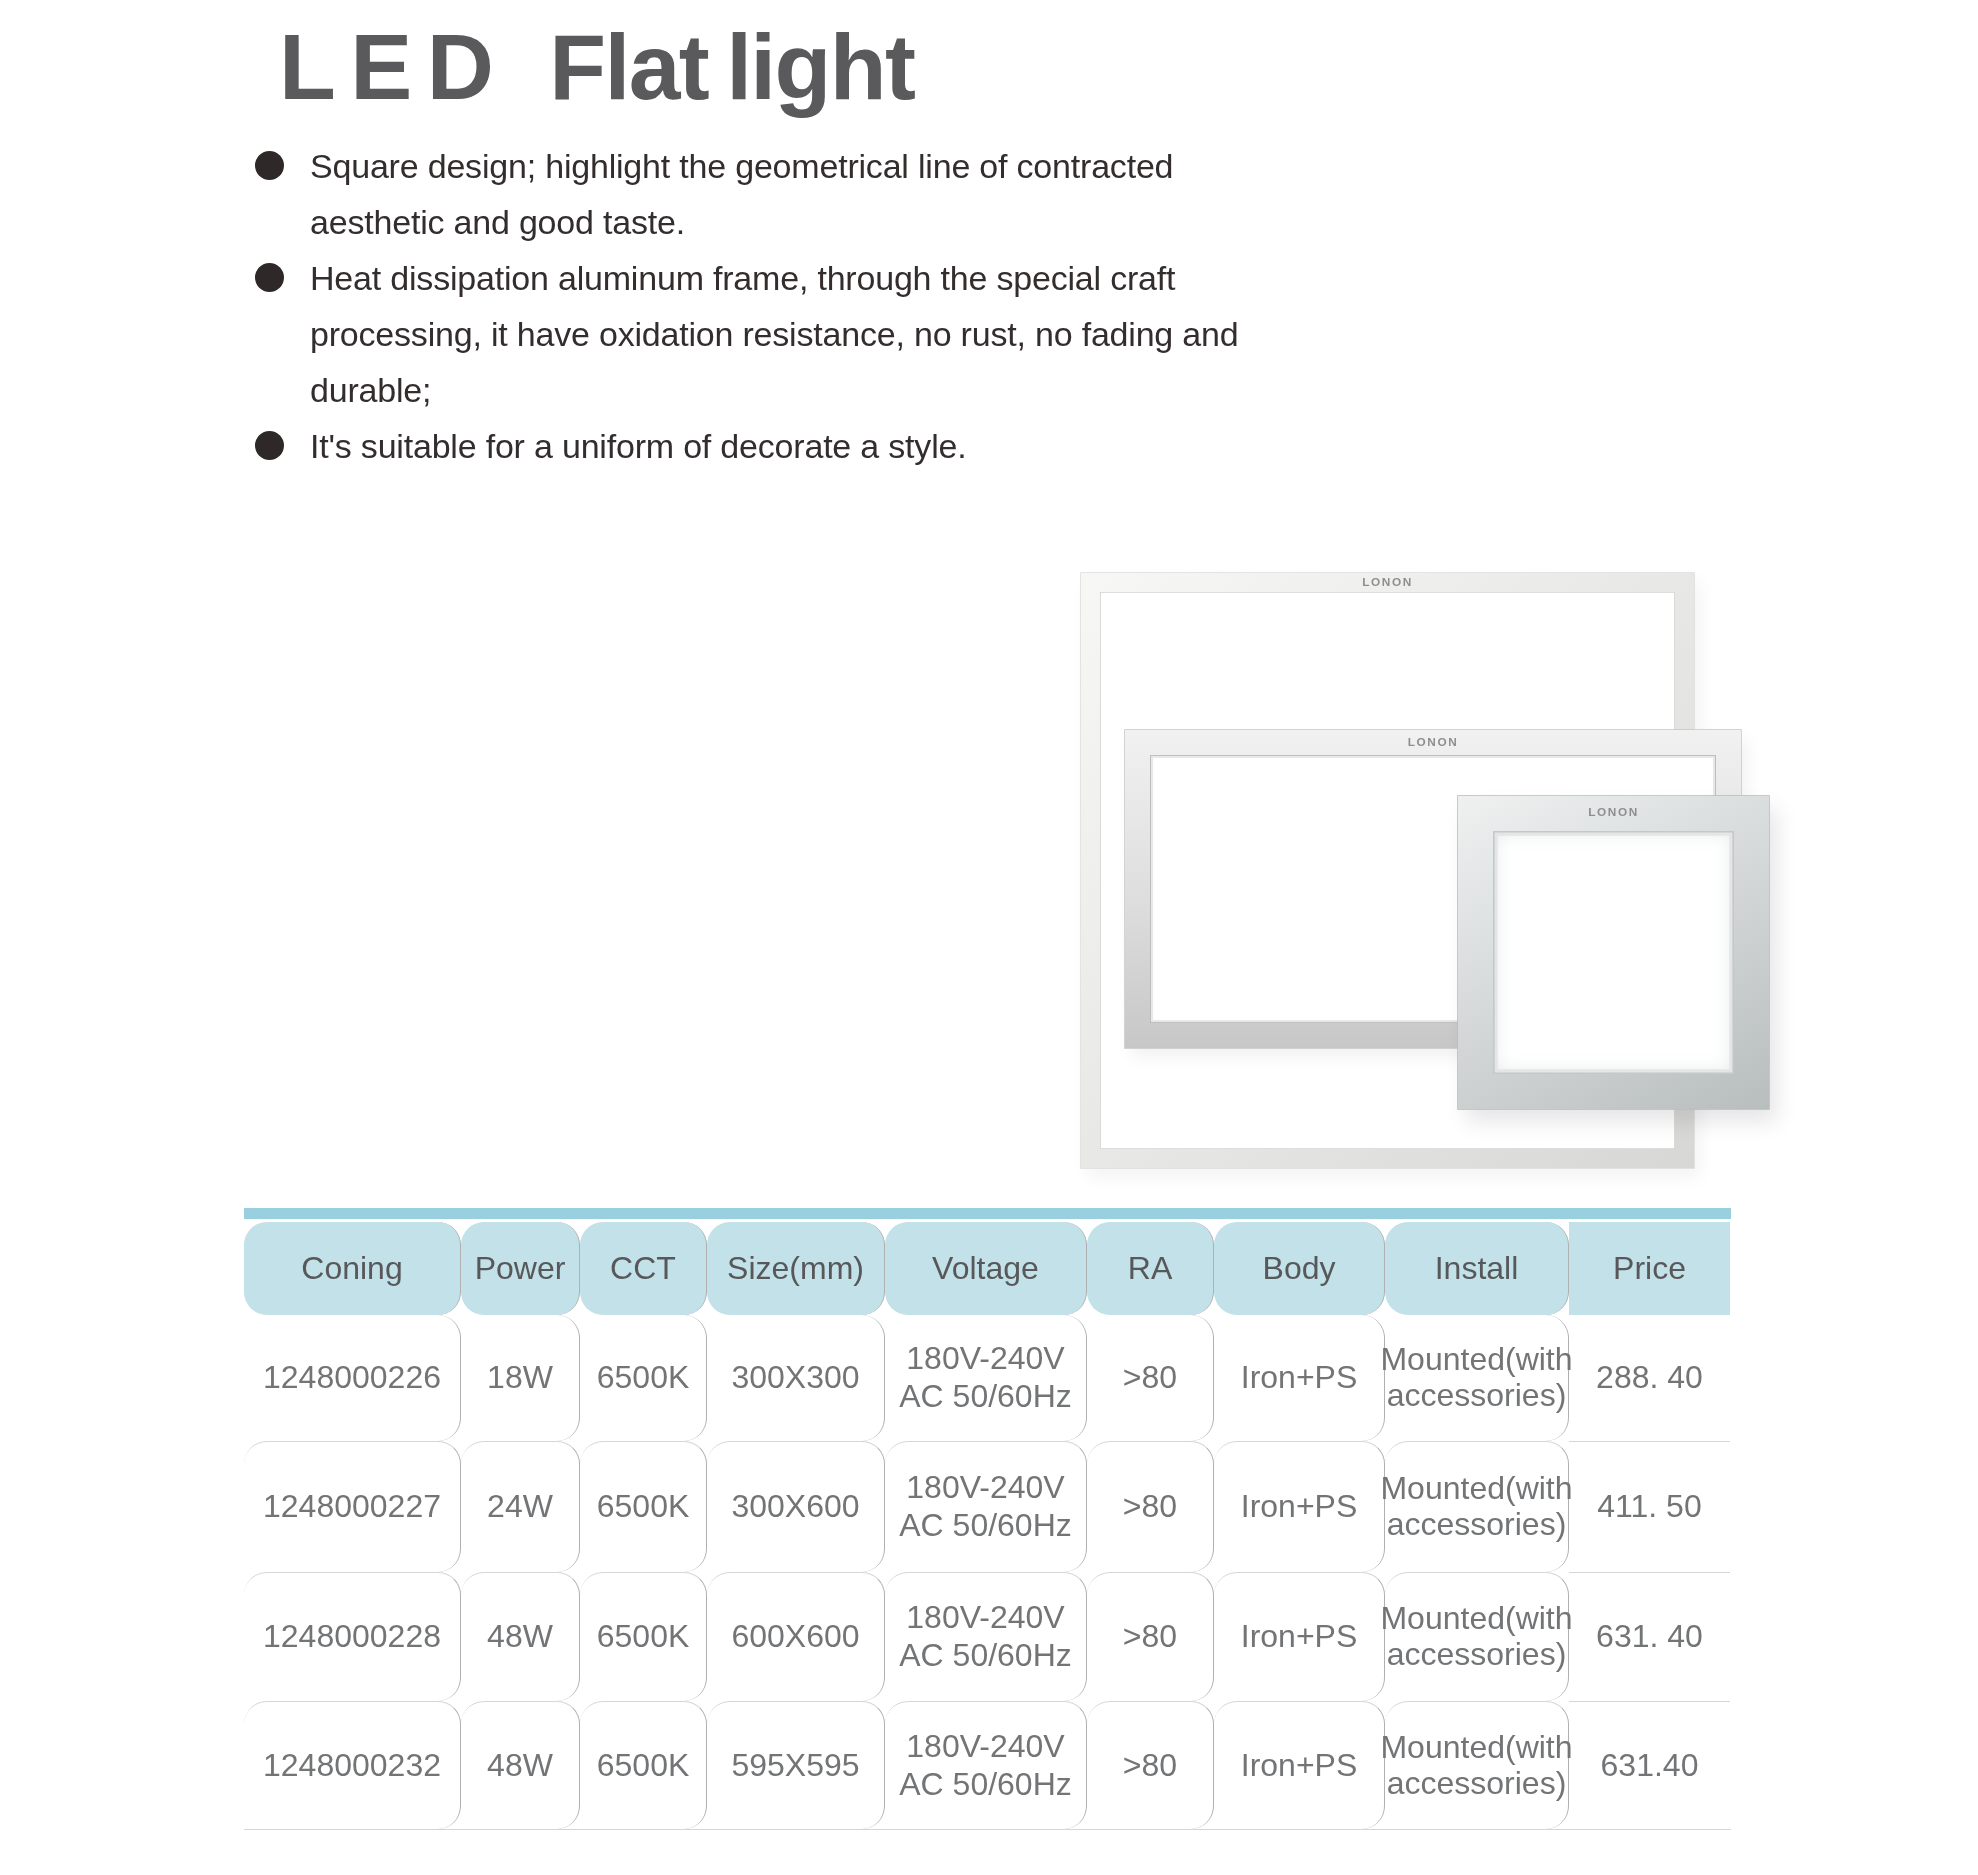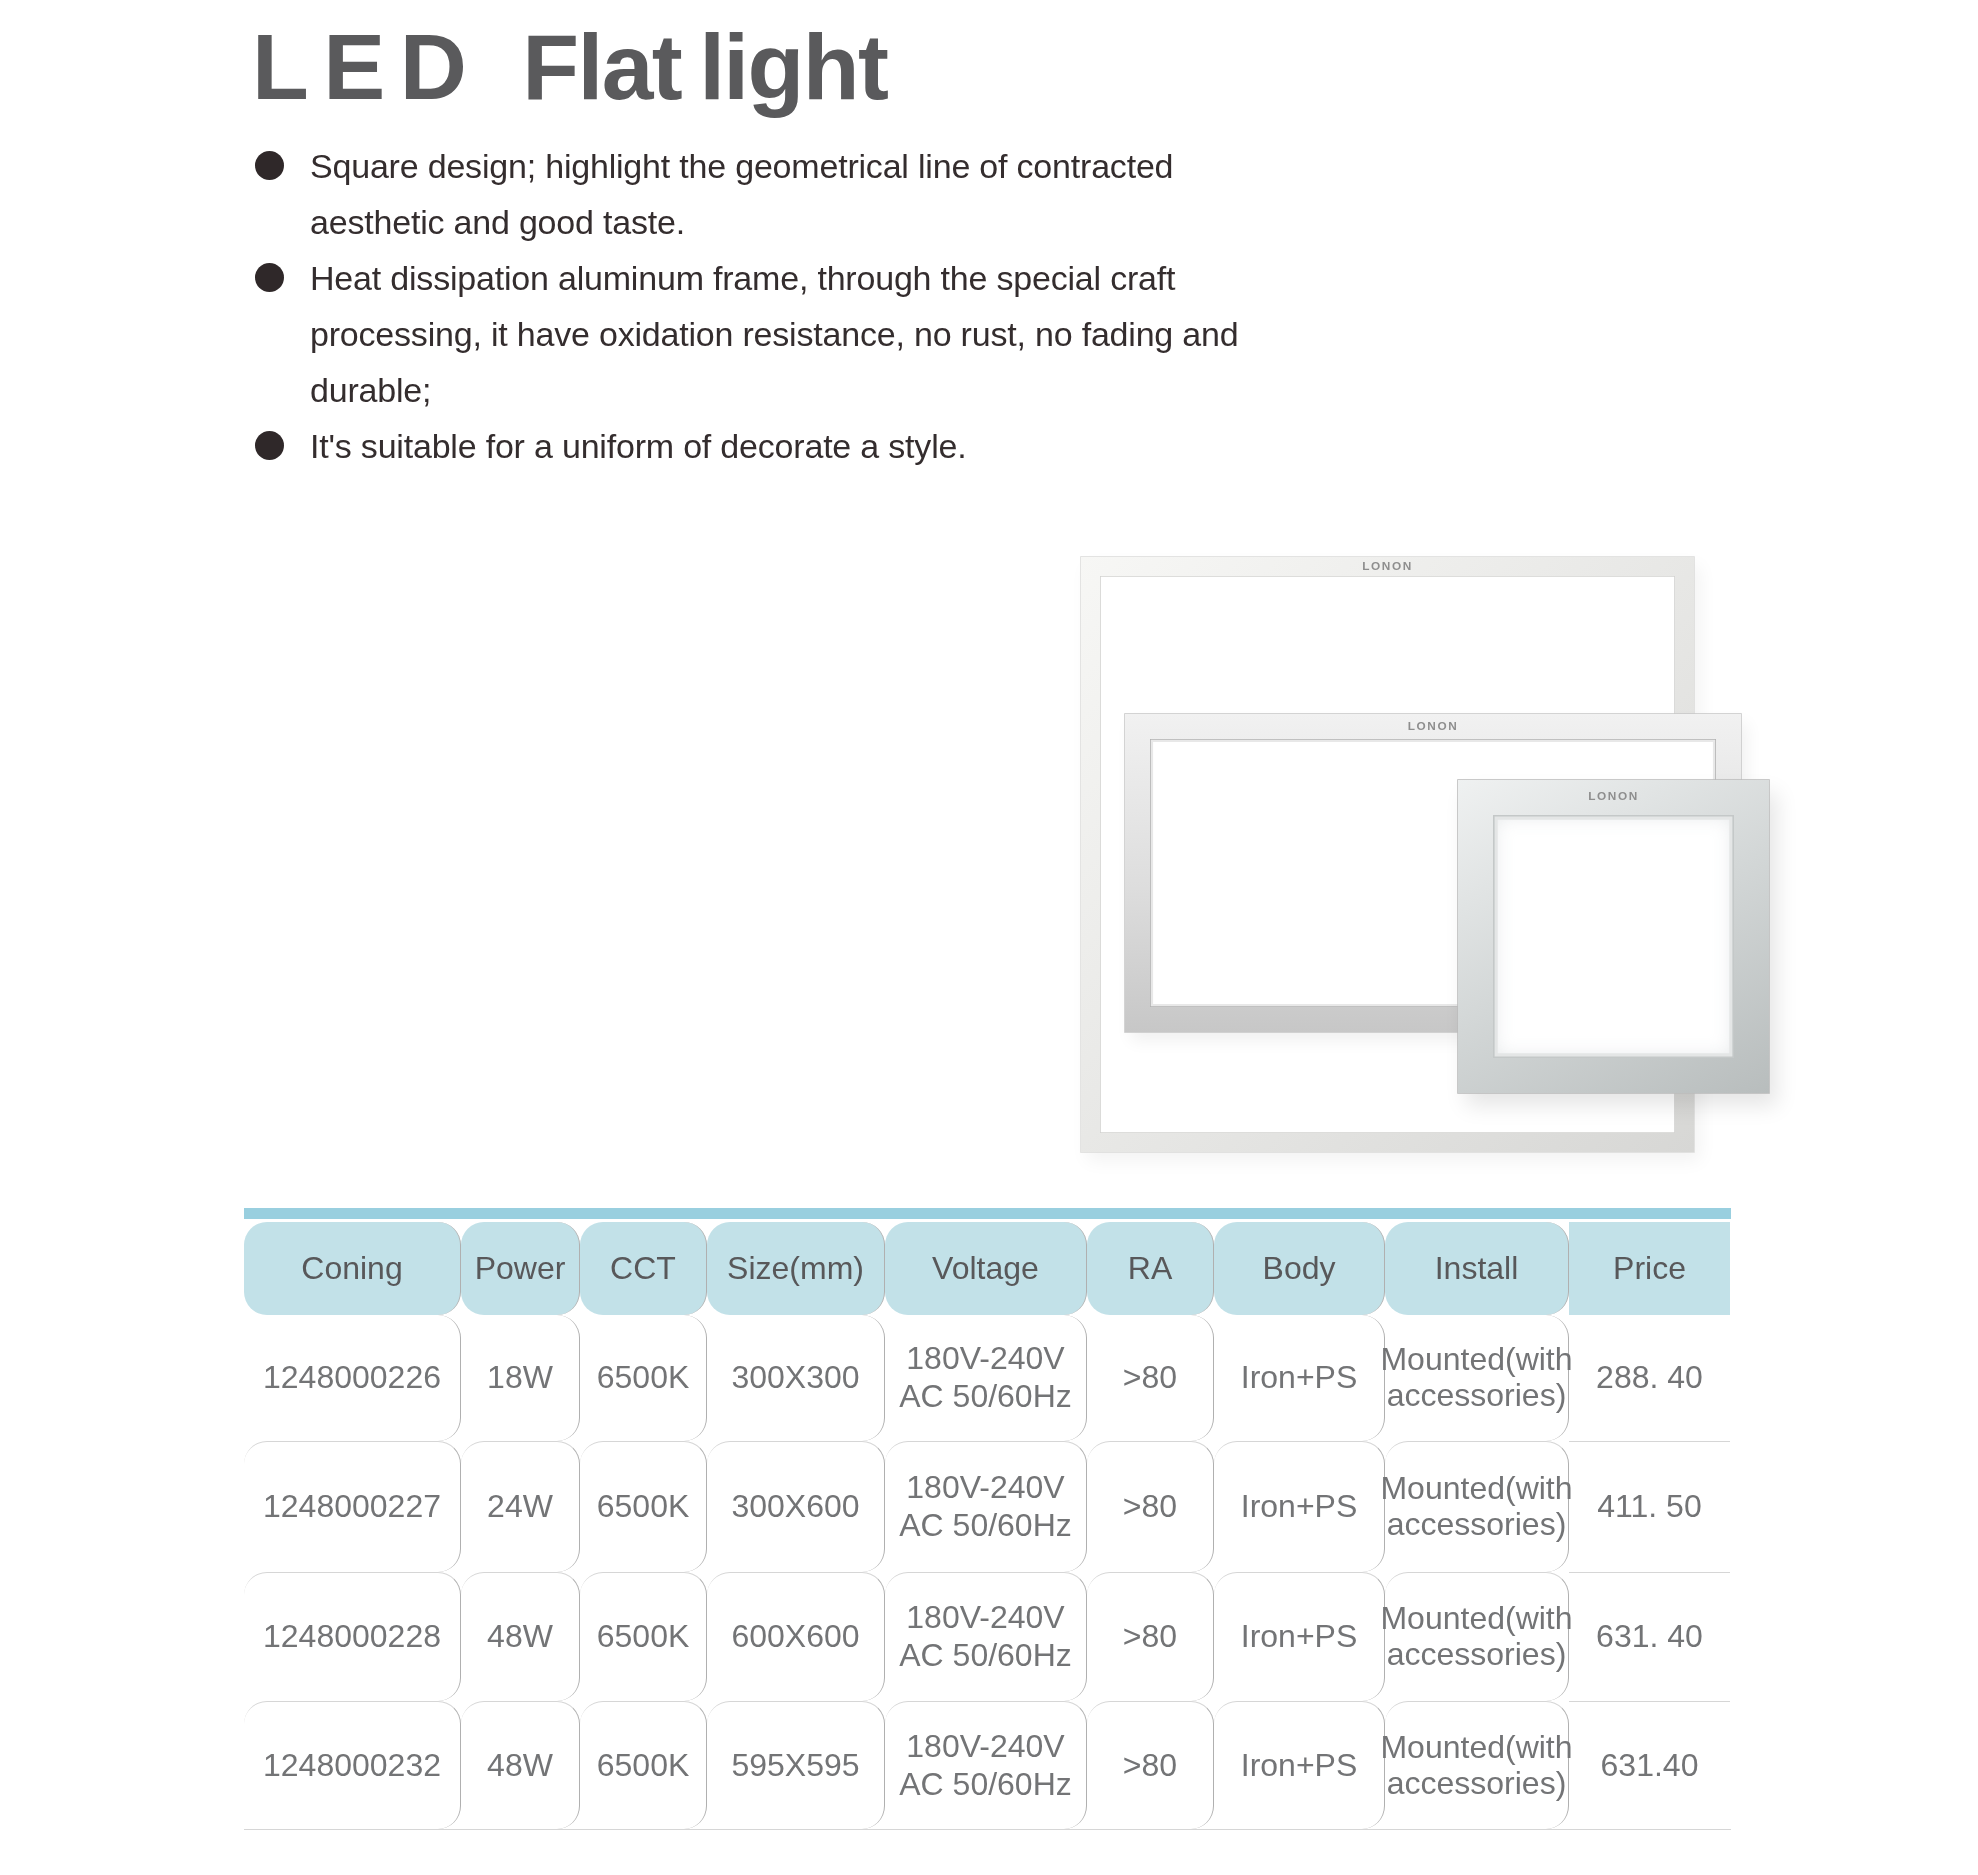--- a/index.html
+++ b/index.html
@@ -8,33 +8,33 @@
     --divider:#b0b0b0; --row_line:#d6d6d6;
   }
   *{margin:0;padding:0;box-sizing:border-box;}
   html,body{width:1979px;height:1876px;background:#ffffff;overflow:hidden;
     font-family:"Liberation Sans", sans-serif;}
   body{position:relative;}
 
   
   .title{position:absolute;left:252px;top:12.6px;font-size:93px;line-height:1.18;
     font-weight:700;color:var(--title_text);white-space:nowrap;}
-  .title .t-led{letter-spacing:0.155em;}
+  .title .t-led{letter-spacing:0.155em;margin-left:27px;}
   .title .t-rest{margin-left:41px;letter-spacing:-1.6px;word-spacing:-6.3px;}
 
   
   .features{position:absolute;left:255px;top:138px;list-style:none;width:1415px;}
   .features li{position:relative;padding-left:55px;font-size:34px;line-height:56px;
     color:var(--body_text);letter-spacing:-0.2px;}
   .features .dot{position:absolute;left:0;top:13.4px;width:29px;height:29px;
     border-radius:50%;background:#2f2829;}
   .features .ftext{white-space:pre;}
 
   
-  .gallery{position:absolute;left:0;top:0;width:1979px;height:1195px;pointer-events:none;}
+  .gallery{position:absolute;left:0;top:16px;width:1979px;height:1195px;pointer-events:none;}
   .frame{position:absolute;}
   .frame .inner{position:absolute;background:#ffffff;}
   .frame .logo{position:absolute;left:50%;transform:translateX(-50%);
     font-size:11.8px;color:#8e8e8e;letter-spacing:1.6px;font-weight:700;}
 
   .fr-large{left:1081px;top:557px;width:613px;height:595px;z-index:1;
     background:linear-gradient(135deg,#f7f7f5 0%,#e6e6e4 55%,#d7d7d5 100%);
     box-shadow:0 0 0 0.8px #dddddb, 6.3px 9.4px 17.3px rgba(0,0,0,0.05);}
   .fr-large .inner{inset:19px;box-shadow:inset 0 0 0 0.8px #d2d2d0;}
   .fr-large .logo{top:2.4px;}

